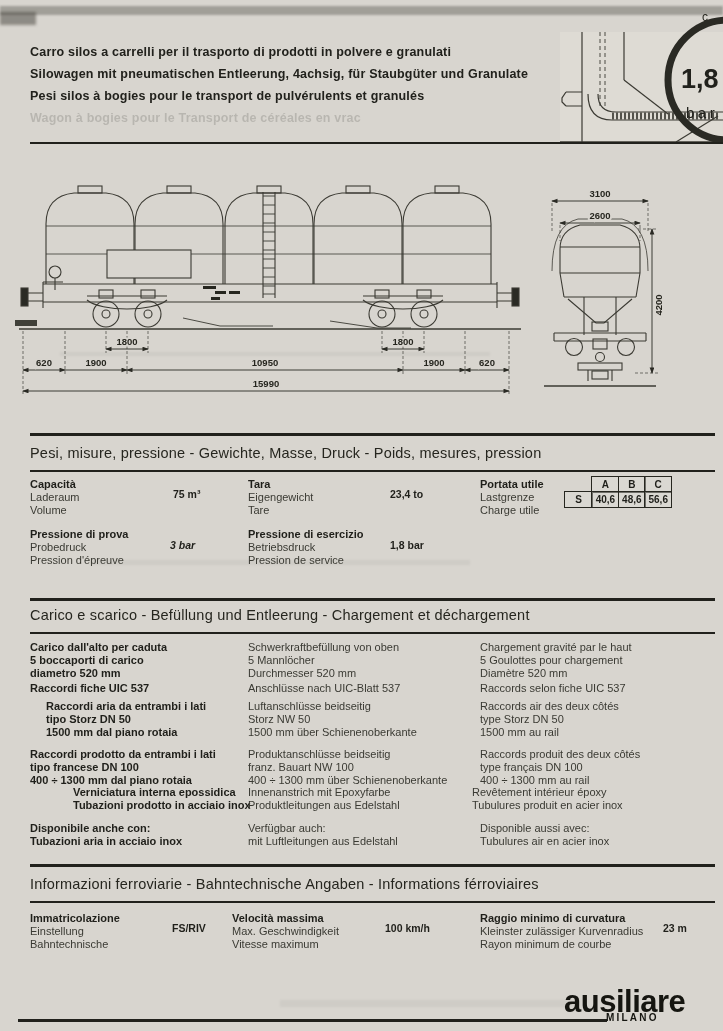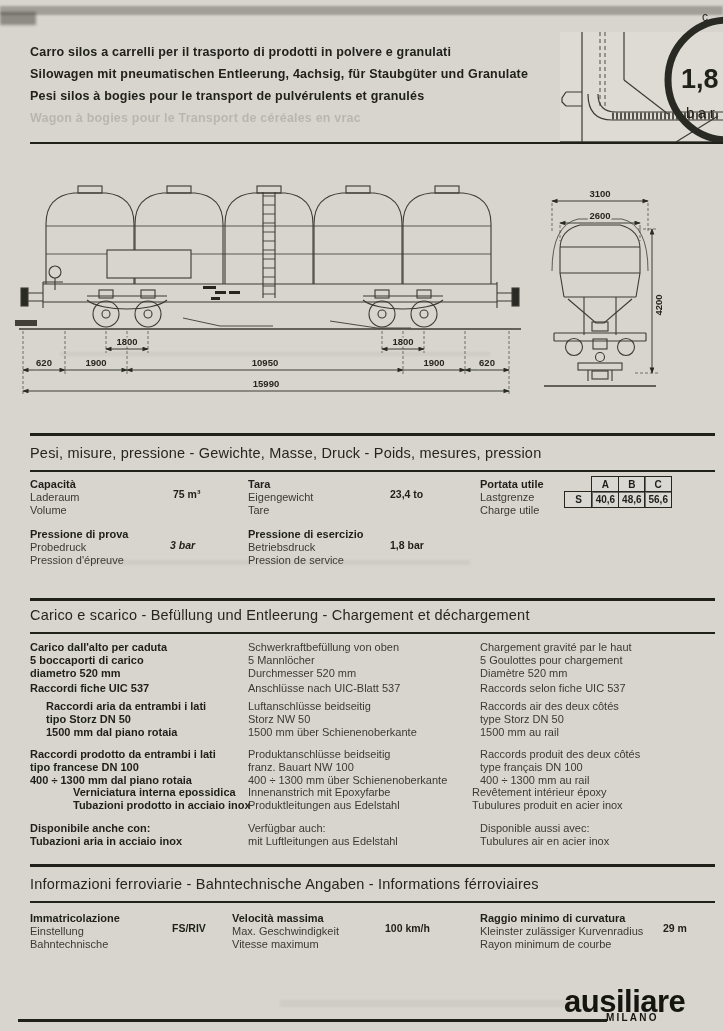--- a/index.html
+++ b/index.html
@@ -361,19 +361,19 @@
     <div>Max. Geschwindigkeit</div>
     <div>Vitesse maximum</div>
   </div>
   <div class="val" style="left:385px; top:922px;">100 km/h</div>
 
   <div class="blk bf" style="left:480px; top:912px;">
     <div>Raggio minimo di curvatura</div>
     <div>Kleinster zulässiger Kurvenradius</div>
     <div>Rayon minimum de courbe</div>
   </div>
-  <div class="val" style="left:663px; top:922px;">29 m</div>
+  <div class="val" style="left:663px; top:922px;">23 m</div>
 
   <div class="brand">ausiliare</div>
   <div class="rule" style="left:18px; top:1019px; width:589px; height:2.5px;"></div>
   <div class="brand-city">MILANO</div>
 
 </div>
 
 </body></html>

